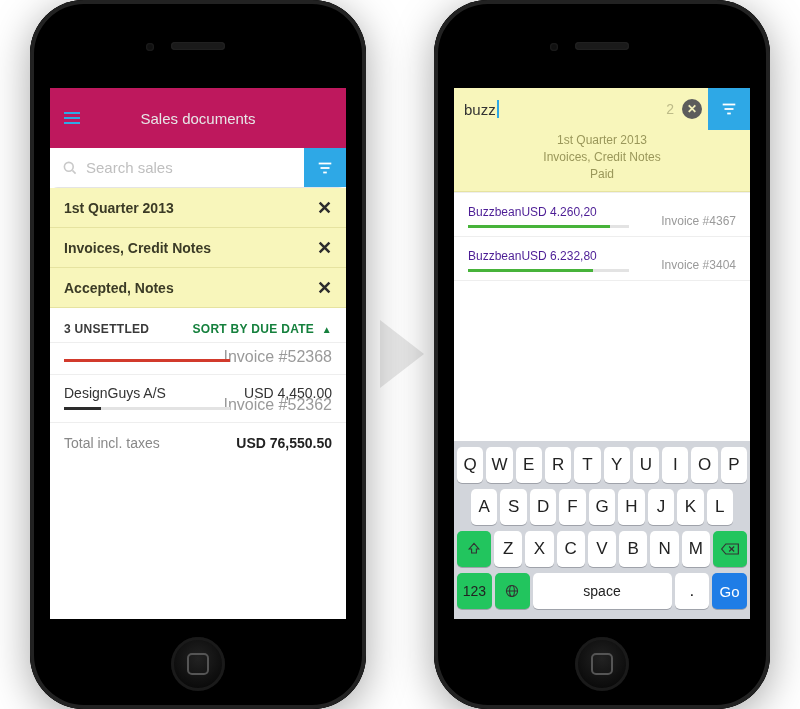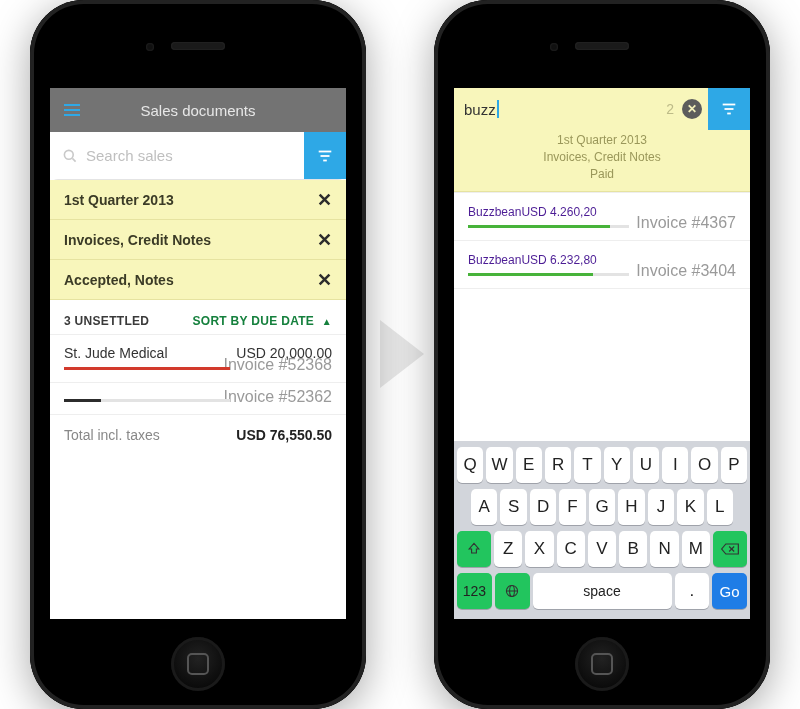--- a/index.html
+++ b/index.html
@@ -51,29 +51,29 @@
   .between-arrow {
     position:absolute; left:380px; top:320px;
     width:0; height:0;
     border-top:34px solid transparent;
     border-bottom:34px solid transparent;
     border-left:44px solid #e6e6e6;
   }
 
   
   .a-header {
-    height:44px; background:#737373; color:#e7e7e7;
+    height:60px; background:#be185d; color:#e7e7e7;
     display:flex; align-items:center; position:relative;
     font-size:15px;
   }
   .a-header .menu { width:44px; display:flex; align-items:center; justify-content:center; }
   .a-header .menu svg line { stroke:#2ea8e6; stroke-width:2; }
   .a-header .title { position:absolute; left:0; right:0; text-align:center; pointer-events:none; font-weight:400; }
   .a-searchrow {
-    height:48px; background:#f6f6f6; display:flex; border-bottom:1px solid #e4e4e4;border-radius:8px;
+    height:40px; background:#f6f6f6; display:flex; border-bottom:1px solid #e4e4e4;border-radius:8px;
   }
   .a-searchbox {
     flex:1; display:flex; align-items:center; gap:8px; padding:0 12px;
     background:#fff; margin:0; color:#bfbfbf;
   }
   .a-searchbox svg { width:16px; height:16px; }
   .a-filterbtn {
     width:42px; background:#2ea8e6; display:flex; align-items:center; justify-content:center;
   }
   .a-filterbtn svg { width:18px; height:18px; }
@@ -124,21 +124,21 @@
     width:42px; height:42px; background:#2ea8e6;
     display:flex; align-items:center; justify-content:center;
   }
   .b-filtersum { padding:2px 12px 8px; }
   .b-filtersum div { font-size:12px; color:#9a975a; line-height:17px; }
   .b-item { padding:12px 14px 8px; border-bottom:1px solid #eee; }
   .b-item:first-child { border-top:1px solid #eee; }
   .b-itemtop { display:flex; font-size:12px; color:#4c1d95; }
   .b-bar { height:3px; background:#e3e3e3; margin:6px 0 4px; position:relative; width:60%; }
   .b-bar .fill { position:absolute; left:0; top:0; height:100%; background:#47b33a; }
-  .b-inv { font-size:16px; color:#9a9a9a; text-align:right; margin-top:-18px; }
+  .b-inv { font-size:12px; color:#9a9a9a; text-align:right; margin-top:-18px; }
 
   
   .kbd {
     position:absolute; left:0; right:0; bottom:0;
     background:#d2d5db; padding:6px 3px 4px; font-family:-apple-system,Arial,sans-serif;
   }
   .kbd-row { display:flex; justify-content:center; gap:3px; margin-bottom:6px; }
   .key {
     background:#fff; border-radius:5px; box-shadow:0 1px 0 #9fa2aa;
     height:36px; display:flex; align-items:center; justify-content:center;
@@ -209,30 +209,30 @@
     <div class="a-secthead">
       <span class="count">3 UNSETTLED</span>
       <span class="sort">
         <span>SORT BY DUE DATE</span>
         <span class="tri">▲</span>
       </span>
     </div>
 
     <div>
       <div class="a-item first">
-        <div class="a-itemtop">
-          <span>St. Jude Medical</span>
-          <span class="amt">USD 20,000.00</span>
-        </div>
         <div class="a-bar">
             <div class="fill" id="a-bar-0" style="width: 100%; background: rgb(210, 58, 44);"></div>
           </div>
         <div class="a-inv">Invoice #52368</div>
       </div>
       <div class="a-item">
+        <div class="a-itemtop">
+          <span>DesignGuys A/S</span>
+          <span class="amt">USD 4,450.00</span>
+        </div>
         <div class="a-bar">
             <div class="fill" id="a-bar-1" style="width: 22%; background: rgb(44, 44, 44);"></div>
           </div>
         <div class="a-inv">Invoice #52362</div>
       </div>
     </div>
 
     <div class="a-total">
       <span>Total incl. taxes</span>
       <span class="amt">USD 76,550.50</span>

